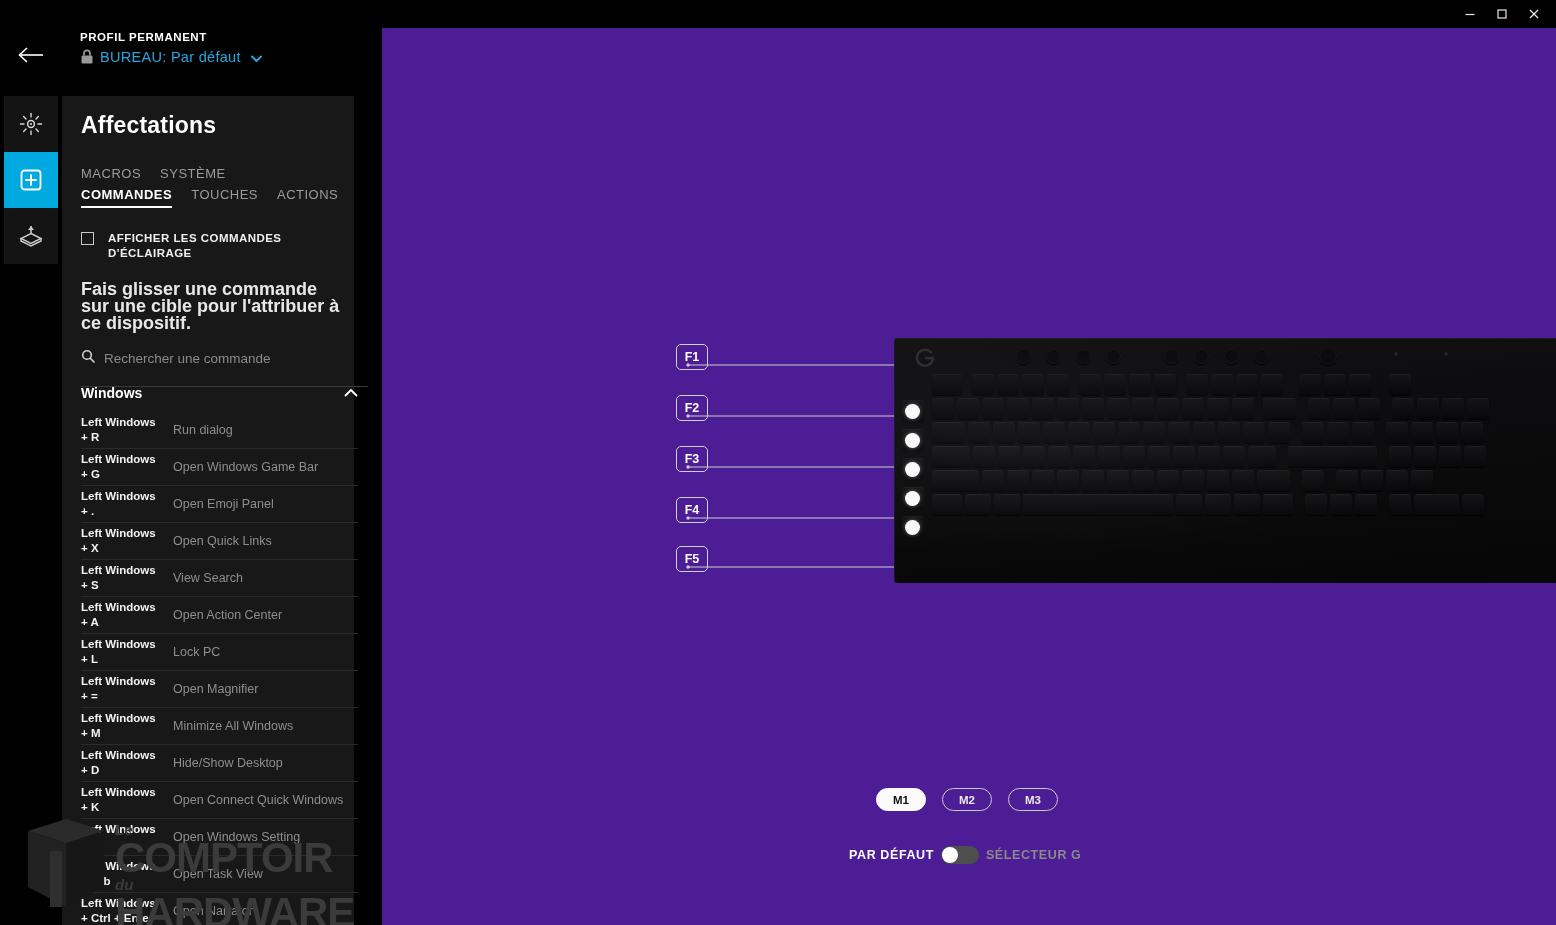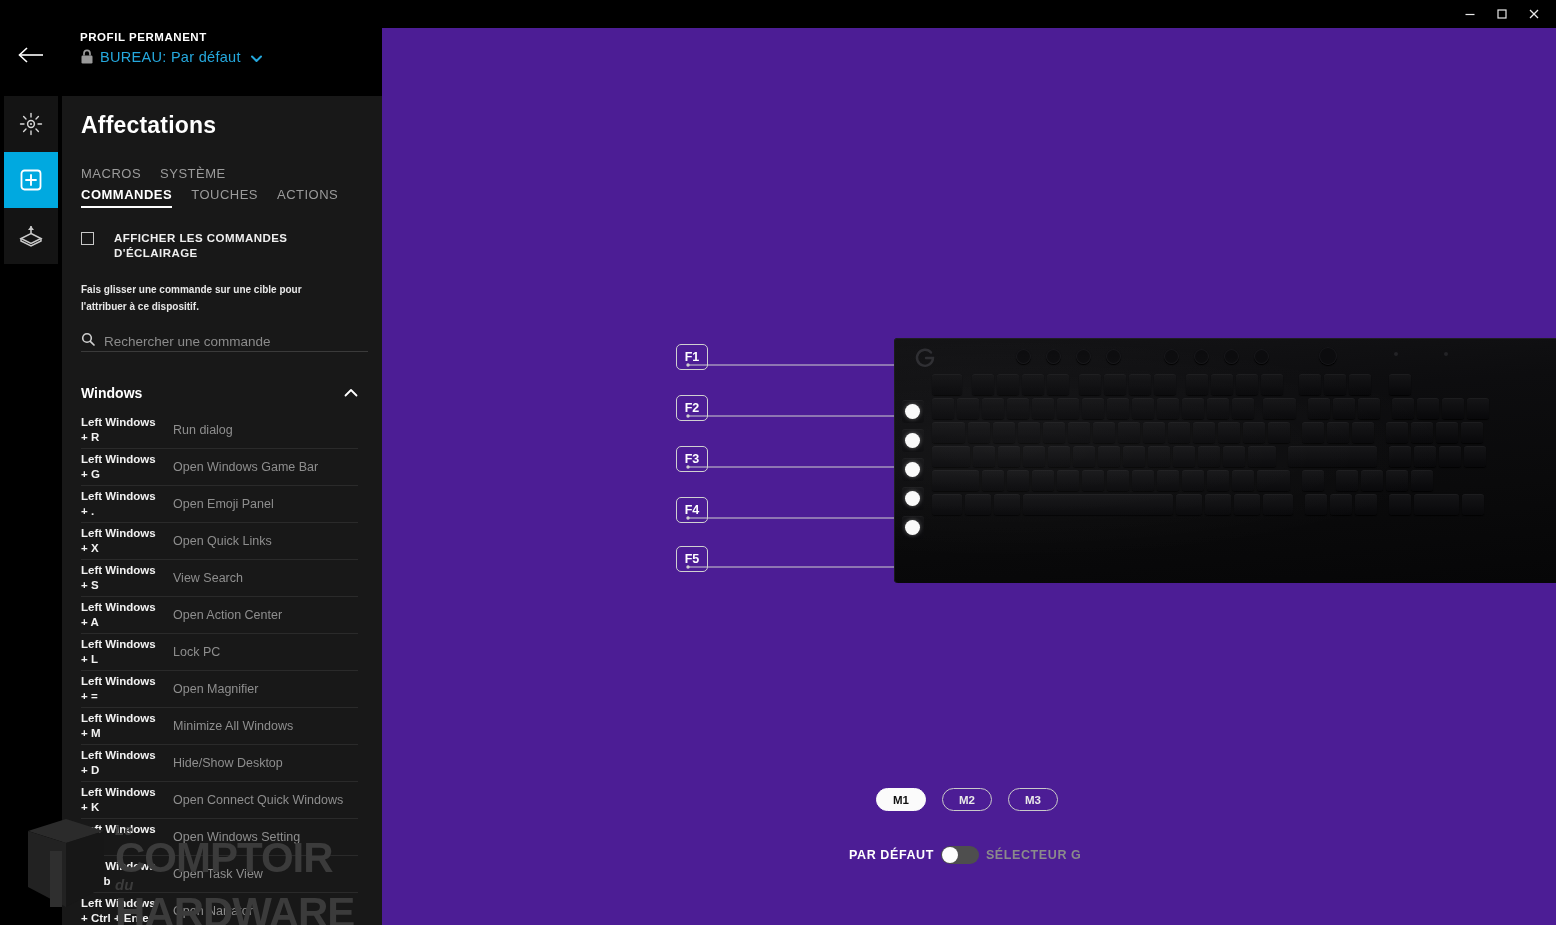--- a/index.html
+++ b/index.html
@@ -41,55 +41,55 @@
   .rail { position: absolute; left: 4px; top: 96px; width: 54px; }
   .rail-item {
     width: 54px; height: 56px; display: flex; align-items: center; justify-content: center;
     background: #141414;
   }
   .rail-item.active { background: #00a9e0; }
   .rail-item.first { background: #141414; }
 
   
   .panel {
-    position: absolute; left: 62px; top: 96px; width: 320px; height: 829px;
+    position: absolute; left: 62px; top: 96px; width: 292px; height: 829px;
     background: #181818;
   }
   .panel-title {
     margin: 16px 0 0 19px; font-size: 23px; font-weight: bold; color: #fff; letter-spacing: .2px;
   }
   .tabs { margin: 27px 0 0 19px; width: 280px; }
   .tabrow { display: flex; flex-wrap: wrap; gap: 0 19px; }
   .tab {
     font-size: 13px; color: #9b9b9b; letter-spacing: .5px; padding-bottom: 6px;
     position: relative; white-space: nowrap; cursor: pointer;
   }
   .tab.active { color: #ffffff; font-weight: bold; }
   .tab.active::after {
     content: ""; position: absolute; left: 0; right: 0; bottom: 0; height: 2px; background: #fff;
   }
   .tabrow.second { margin-top: 6px; }
 
-  .chk-row { display: flex; gap: 20px; margin: 23px 0 0 19px; width: 270px; align-items: flex-start; }
+  .chk-row { display: flex; gap: 14px; margin: 23px 0 0 19px; width: 270px; align-items: flex-start; }
   .chkbox {
     width: 13px; height: 13px; border: 1.5px solid #c8c8c8; flex: 0 0 auto; margin-top: 1px;
     background: transparent;
   }
   .chk-label {
     font-size: 11.5px; font-weight: bold; color: #efefef; letter-spacing: .45px; line-height: 15px;
   }
 
   .hint {
-    margin: 20px 0 0 19px; width: 265px; font-size: 10px; font-weight: bold;
+    margin: 20px 0 0 19px; width: 265px; font-size: 18px; font-weight: bold;
     color: #e8e8e8; line-height: 17px;
   }
 
   .search {
     margin: 17px 0 0 19px; width: 287px; display: flex; align-items: center; gap: 9px;
-    border-bottom: 1px solid #3a3a3a; padding-bottom: 1px;
+    border-bottom: 1px solid #3a3a3a; padding-bottom: 19px;
   }
   .search input {
     flex: 1; background: transparent; border: none; outline: none;
     color: #d7d7d7; font-size: 13.5px; font-family: "Liberation Sans", sans-serif;
   }
   .search input::placeholder { color: #8b8b8b; }
 
   
   .list-wrap { position: absolute; left: 0; top: 280px; width: 320px; height: 549px; overflow: hidden; }
   .group-head {

